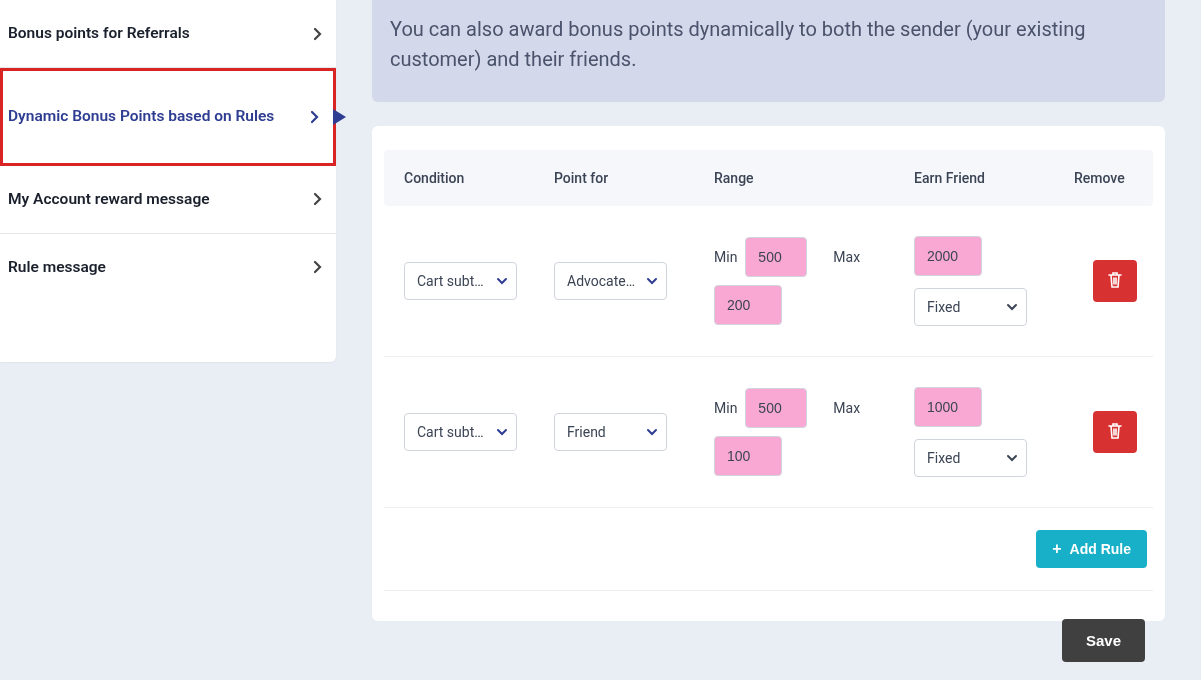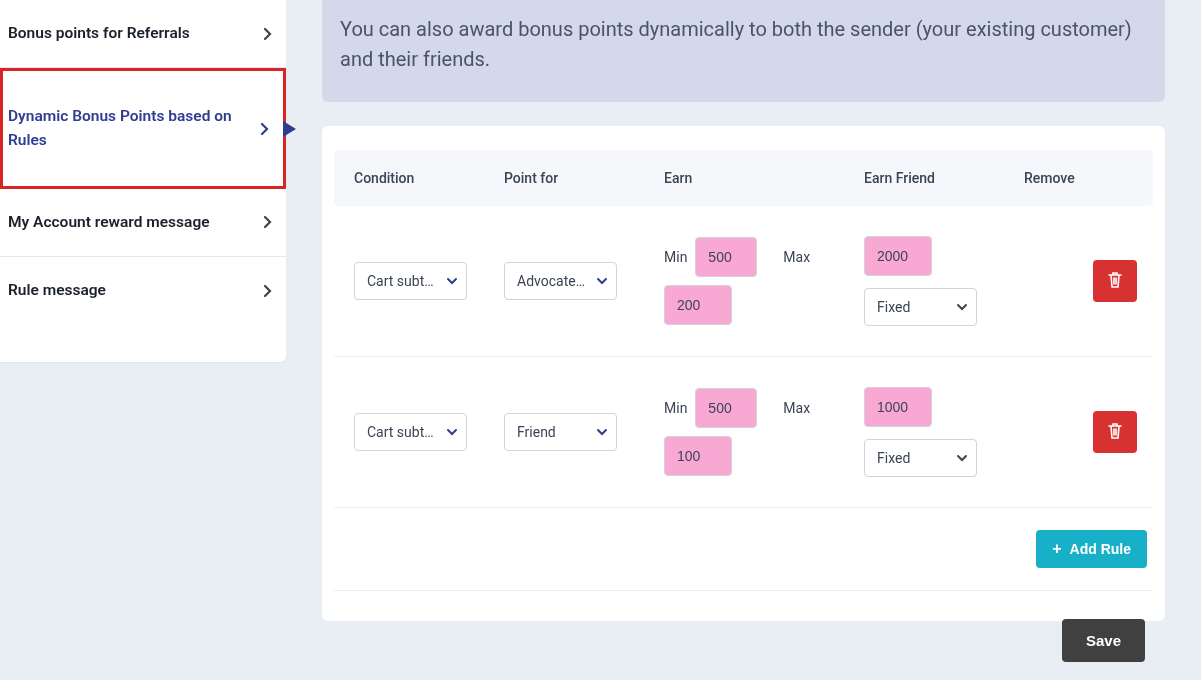--- a/index.html
+++ b/index.html
@@ -7,21 +7,21 @@
     font-family: -apple-system, BlinkMacSystemFont, "Segoe UI", Roboto, Arial, sans-serif;
     background: #e9edf4;
     width: 1201px;
     height: 680px;
     overflow: hidden;
     color: #4a5568;
     font-size: 14px;
   }
   .layout { display: flex; width: 100%; height: 100%; }
   .sidebar {
-    width: 286px;
+    width: 336px;
     background: #fff;
     flex-shrink: 0;
     height: 362px;
     border-bottom-right-radius: 6px;
     box-shadow: 0 1px 2px rgba(0,0,0,0.04);
   }
   .sidebar-item {
     display: flex;
     align-items: center;
     justify-content: space-between;
@@ -241,21 +241,21 @@
     <div class="info-banner">
       <span>You can also award bonus points dynamically to both the sender (your existing customer) and their friends.</span>
     </div>
 
     <div class="card">
       <div class="rules-table">
 
         <div class="thead">
           <div class="col-cond">Condition</div>
           <div class="col-point">Point for</div>
-          <div class="col-range">Earn</div>
+          <div class="col-range">Range</div>
           <div class="col-earn">Earn Friend</div>
           <div class="col-remove">Remove</div>
         </div>
 
         <div class="trow">
           <div class="col-cond">
             <div class="select-box">
               <span class="sel-text">Cart subtotal</span>
               <span class="sel-chevron">
                 <svg width="12" height="10" viewBox="0 0 12 10">

